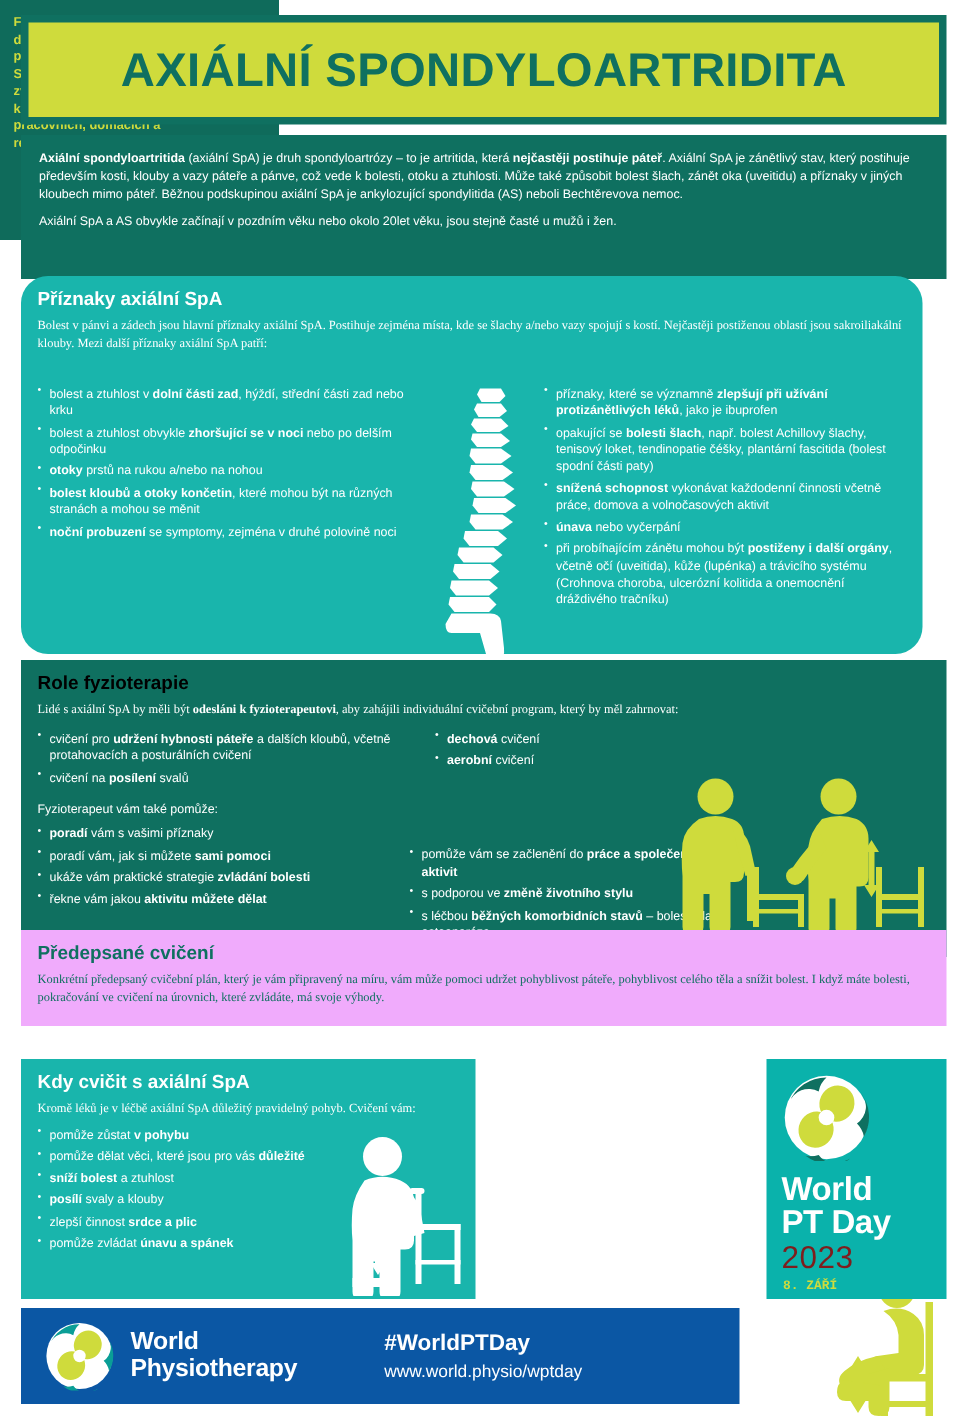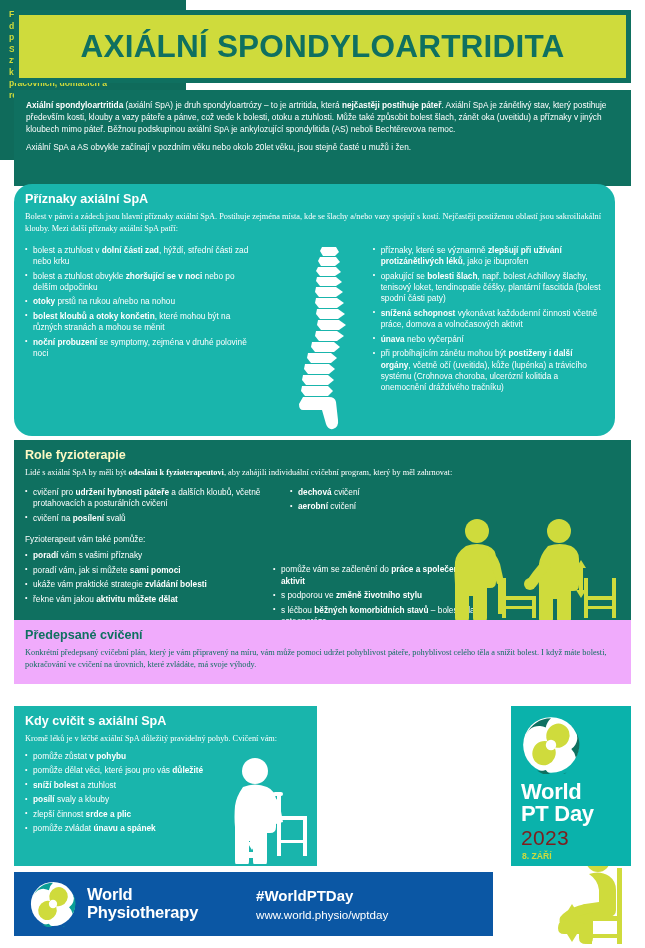--- a/index.html
+++ b/index.html
@@ -93,41 +93,41 @@
     left: 14px; top: 184px;
     width: 601px; height: 252px;
     background: #19b5ac;
     color: #ffffff;
     border-radius: 18px;
   }
   #symptoms h2 { color: #ffffff; }
   #symptoms .cols {
     position: relative;
     display: flex;
-    gap: 12px;
-    margin-top: 4px;
+    gap: 0px;
+    margin-top: 16px;
   }
   #symptoms .col-l { width: 252px; }
   #symptoms .col-mid { width: 95px; position: relative; }
   #symptoms .col-r { width: 248px; }
 
   .spine {
     position: absolute;
     left: 6px; top: 6px;
     width: 84px; height: 186px;
   }
 
   
   #physio {
     left: 14px; top: 440px;
     width: 617px; height: 198px;
     background: #0f7060;
     color: #ffffff;
   }
-  #physio h2 { color: #fef9c3; }
+  #physio h2 { color: #000000; }
   #physio .row1 { display: flex; margin-top: 2px; }
   #physio .row1 .a { width: 265px; }
   #physio .row1 .b { width: 180px; }
   #physio .sub { font-size: 8.3px; margin-top: 7px; }
   #physio .row2 { display: flex; margin-top: 0px; }
   #physio .row2 .a { width: 248px; }
   #physio .row2 .b { width: 230px; padding-top: 14px; }
   .physio-art {
     position: absolute;
     right: 10px; bottom: 4px;
@@ -202,20 +202,21 @@
     letter-spacing: 0.3px;
     margin-left: 1px;
     margin-top: 1px;
   }
   .wptd-date {
     color: #cfdb3c;
     font-size: 8.6px;
     font-weight: bold;
     margin-left: 2px;
     margin-top: 2px;
+    font-family: Liberation Mono, monospace;
   }
 
   
   #footer {
     position: absolute;
     left: 14px; top: 872px;
     width: 479px; height: 64px;
     background: #0b57a4;
     display: flex;
     align-items: center;

